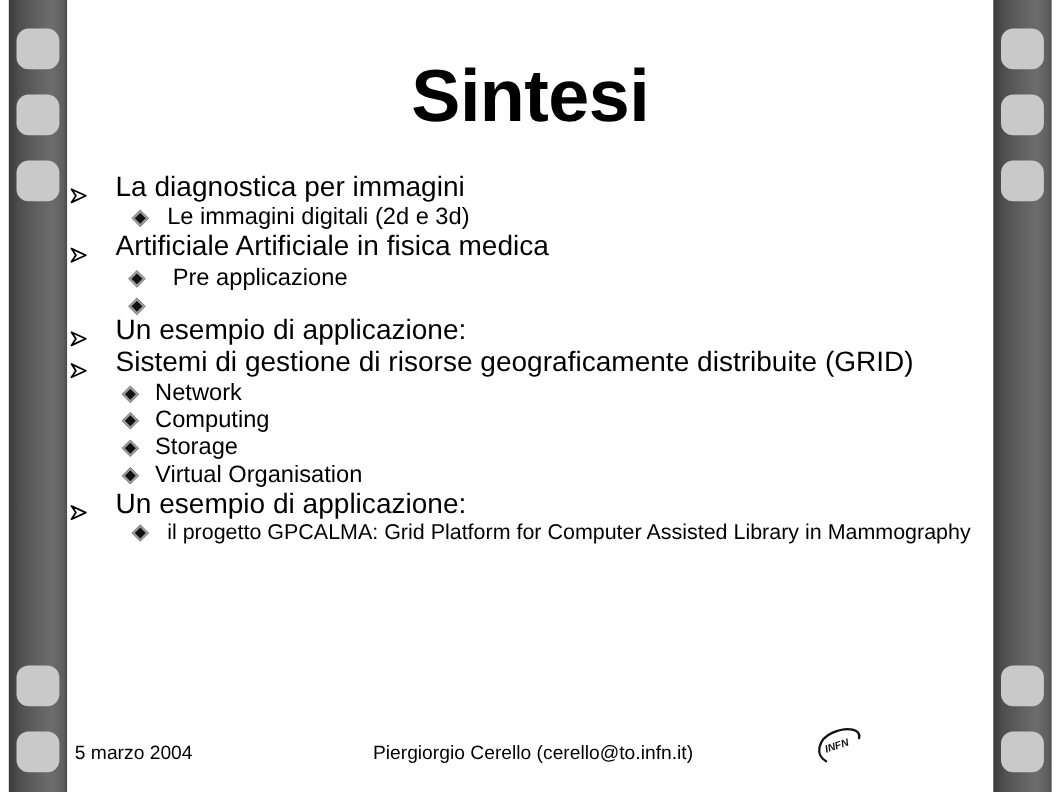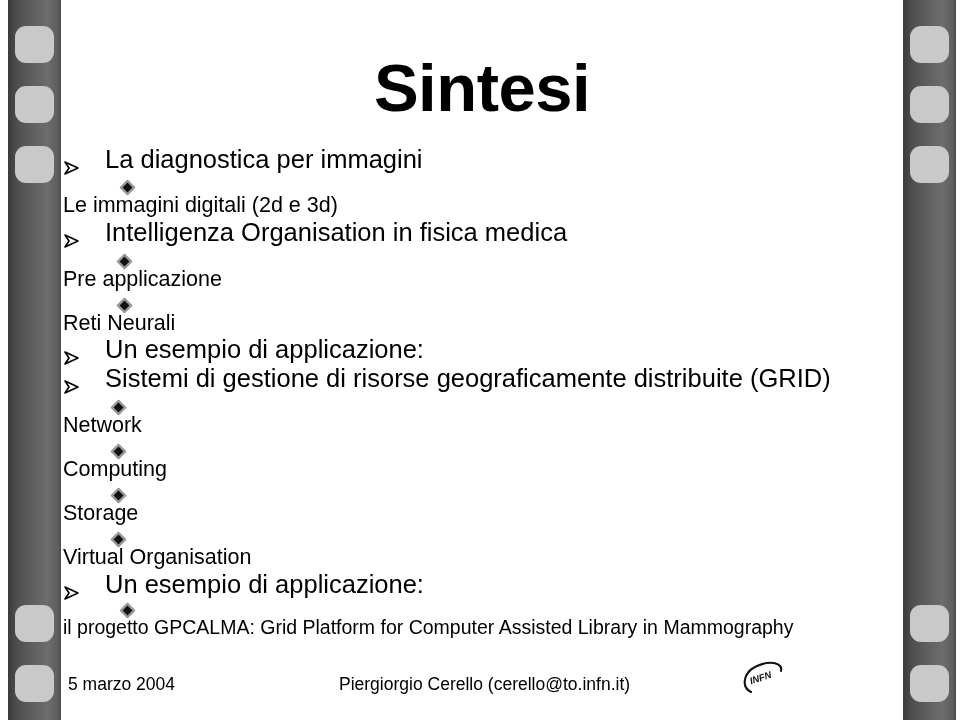--- a/index.html
+++ b/index.html
@@ -58,28 +58,28 @@
   .bullet-glyph {
     flex: 0 0 auto;
     text-align: left;
     line-height: 1;
   }
   .bullet-text {
     flex: 1 1 auto;
   }
 
   
-  .lvl1 { font-size: 25.5px; }
+  .lvl1 { font-size: 25.5px; margin-top: 11px; }
   .lvl1 .bullet-glyph {
     width: 42px;
     font-size: 19px;
     padding-top: 4px;
   }
   
-  .lvl2 { font-size: 21.5px; flex-direction: column; }
+  .lvl2 { font-size: 21.5px; }
   .lvl2 .bullet-glyph {
     font-size: 14px;
     padding-top: 5px;
   }
   .lvl2.ind-a .bullet-glyph { width: 30px; margin-left: 59px; }
   .lvl2.ind-b .bullet-glyph { width: 38px; margin-left: 56px; }
   .lvl2.ind-c .bullet-glyph { width: 28px; margin-left: 50px; }
 
   .lvl2.small { font-size: 19.5px; }
   .lvl2.small .bullet-glyph { font-size: 13px; padding-top: 4px; }
@@ -167,31 +167,30 @@
     <span class="bullet-glyph"><span class="diamond-icon"></span></span>
     <span class="bullet-text">Le immagini digitali (2d e 3d)</span>
   </div>
 
   <div class="bullet-row lvl1 r-gap-1">
     <span class="bullet-glyph">
       <span class="arrow-icon"><svg width="18" height="18" viewBox="0 0 18 18">
             <path d="M2 3 L15 9 L2 15 L6 9 Z" fill="#ffffff" stroke="#000000" stroke-width="1.6" stroke-linejoin="round"></path>
           </svg></span>
     </span>
-    <span class="bullet-text">Intelligenza Organisation in fisica medica</span>
+    <span class="bullet-text">Artificiale Artificiale in fisica medica</span>
   </div>
 
   <div class="bullet-row lvl2 ind-b r-gap-2">
     <span class="bullet-glyph"><span class="diamond-icon"></span></span>
     <span class="bullet-text">Pre applicazione</span>
   </div>
 
   <div class="bullet-row lvl2 ind-b r-gap-1">
     <span class="bullet-glyph"><span class="diamond-icon"></span></span>
-    <span class="bullet-text">Reti Neurali</span>
   </div>
 
   <div class="bullet-row lvl1 r-gap-1">
     <span class="bullet-glyph">
       <span class="arrow-icon"><svg width="18" height="18" viewBox="0 0 18 18">
             <path d="M2 3 L15 9 L2 15 L6 9 Z" fill="#ffffff" stroke="#000000" stroke-width="1.6" stroke-linejoin="round"></path>
           </svg></span>
     </span>
     <span class="bullet-text">Un esempio di applicazione:</span>
   </div>

